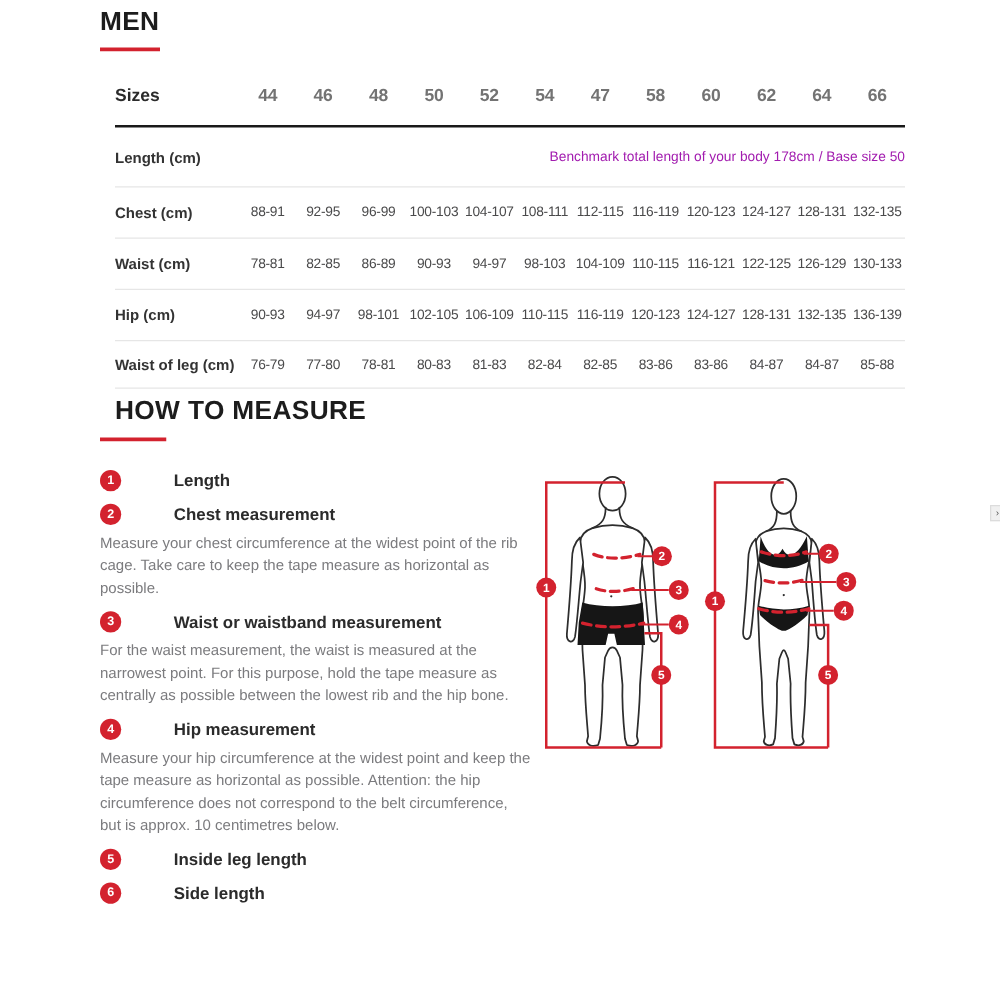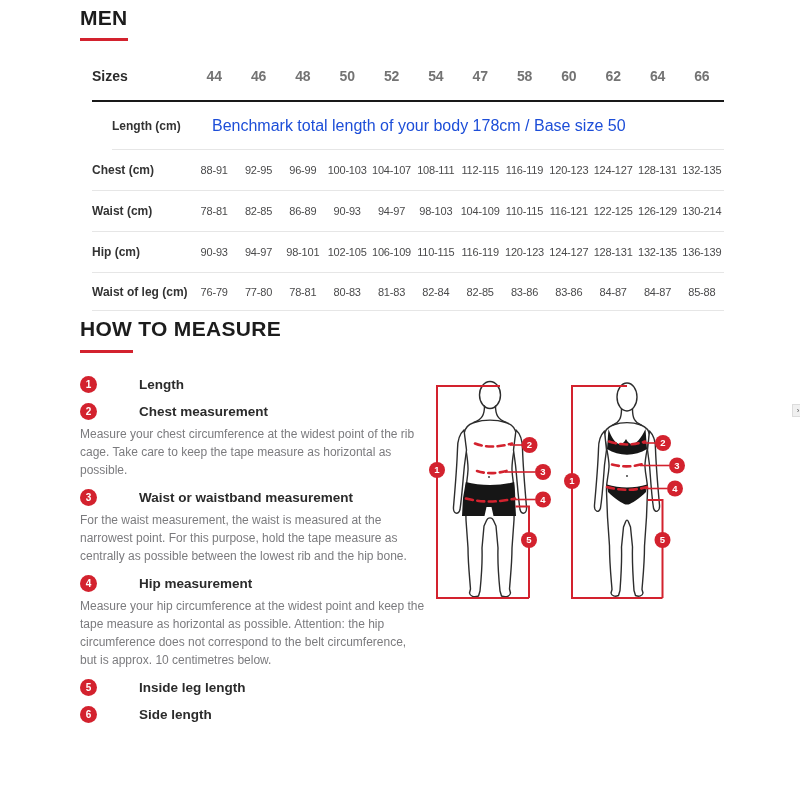--- a/index.html
+++ b/index.html
@@ -15,24 +15,24 @@
   .red-bar { position:absolute; height:3px; background:#d3222e; }
 
   
   .sizes-table { position:absolute; left:92px; top:52px; width:632px; }
   .trow { display:grid; grid-template-columns:100px repeat(12,1fr); align-items:center; }
   .rlabel { font-size:12px; font-weight:bold; color:#333; text-align:left; }
   .cell { text-align:center; font-size:11px; color:#4a4a4b; letter-spacing:-.2px; white-space:nowrap; }
   .sizes-row { height:50px; border-bottom:2px solid #191919; }
   .sizes-row .cell { font-size:14px; font-weight:bold; color:#737373; }
   .sizes-row .rlabel { font-size:14px; color:#2b2b2b; }
-  .row-length { height:48px; border-bottom:1px solid #e6e6e6;margin-left:20px; }
+  .row-length { height:48px; border-bottom:1px solid #e6e6e6; }
   .row-std    { height:41px; border-bottom:1px solid #e6e6e6; }
   .row-last   { height:38px; border-bottom:1px solid #e6e6e6; }
-  .span-cell { grid-column:2/14; text-align:left; font-size:16px; color:#1d4ed8; }
+  .span-cell { grid-column:2/14; text-align:right; font-size:11px; color:#a21caf; }
 
   
   .htm-list { position:absolute; left:80px; top:376px; width:346px; }
   .htm-item { margin-bottom:10px; }
   .item-head { display:flex; align-items:center; gap:10px; height:17px; margin-bottom:5px; }
   .num-badge {
     width:17px; height:17px; border-radius:50%; background:#d3222e; color:#fff;
     font-size:10px; font-weight:bold; display:flex; align-items:center;
     justify-content:center; flex:none;
   }
@@ -110,21 +110,21 @@
       <div class="cell">82-85</div>
       <div class="cell">86-89</div>
       <div class="cell">90-93</div>
       <div class="cell">94-97</div>
       <div class="cell">98-103</div>
       <div class="cell">104-109</div>
       <div class="cell">110-115</div>
       <div class="cell">116-121</div>
       <div class="cell">122-125</div>
       <div class="cell">126-129</div>
-      <div class="cell">130-214</div>
+      <div class="cell">130-133</div>
     </div>
 
     <div class="trow row-std">
       <div class="rlabel">Hip (cm)</div>
       <div class="cell">90-93</div>
       <div class="cell">94-97</div>
       <div class="cell">98-101</div>
       <div class="cell">102-105</div>
       <div class="cell">106-109</div>
       <div class="cell">110-115</div>
@@ -146,21 +146,21 @@
       <div class="cell">82-84</div>
       <div class="cell">82-85</div>
       <div class="cell">83-86</div>
       <div class="cell">83-86</div>
       <div class="cell">84-87</div>
       <div class="cell">84-87</div>
       <div class="cell">85-88</div>
     </div>
   </div>
 
-  <div class="h1" style="top:317px;">HOW TO MEASURE</div>
+  <div class="h1" style="top:317px;margin-left:12px;">HOW TO MEASURE</div>
   <div class="red-bar" style="left:80px;top:350px;width:53px;"></div>
 
   <div class="htm-list">
     <div class="htm-item">
       <div class="item-head">
         <div class="num-badge">1</div>
         <div class="item-label">Length</div>
       </div>
     </div>
     <div class="htm-item">

